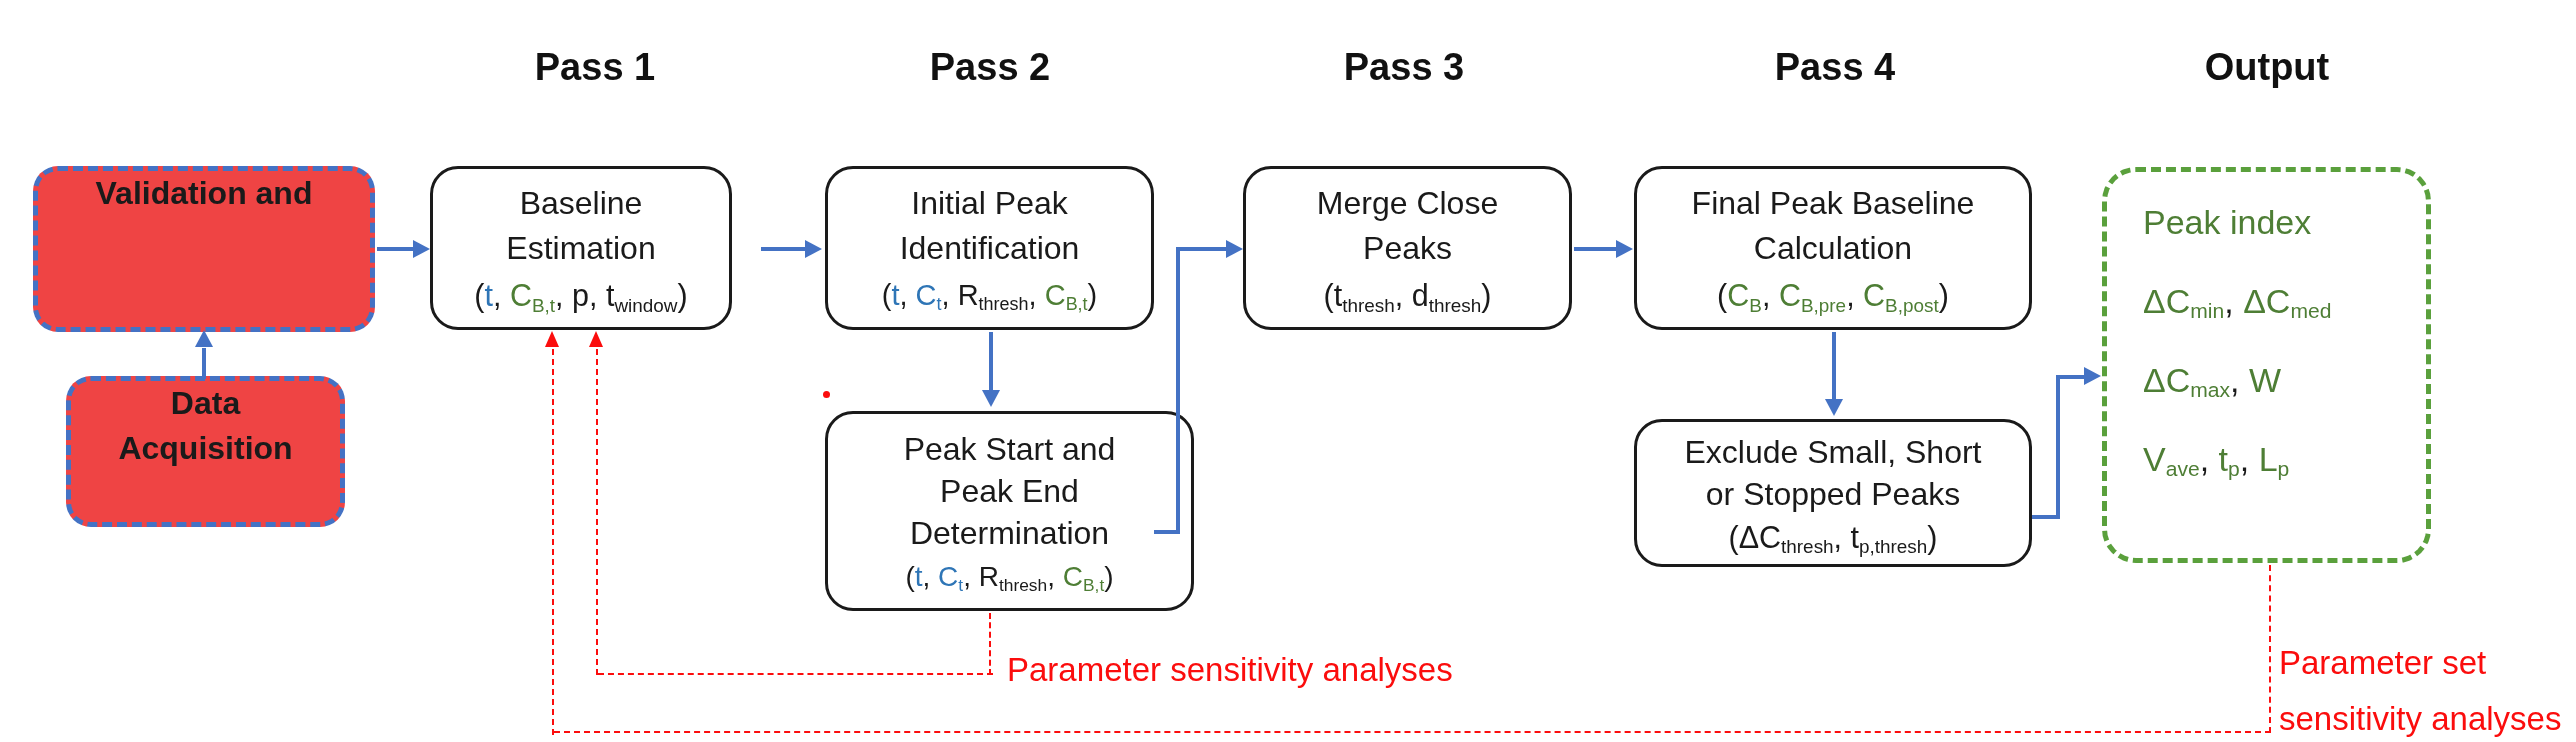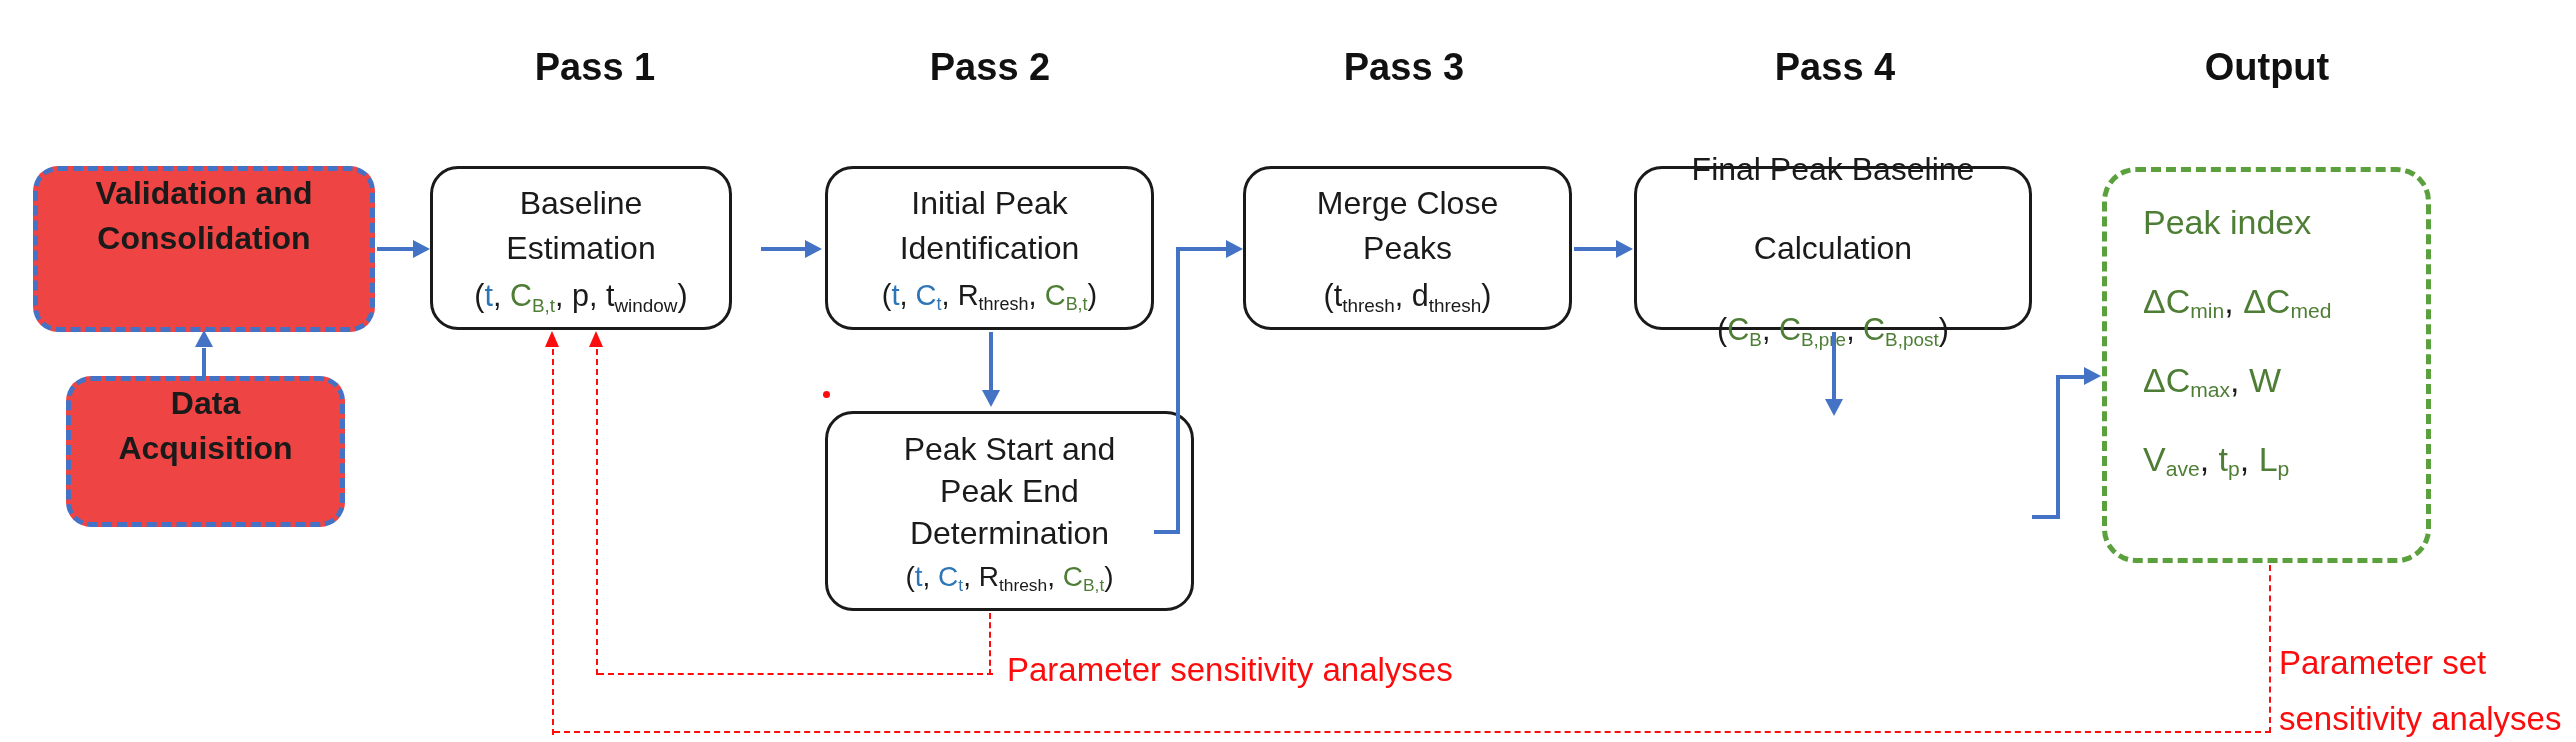--- a/index.html
+++ b/index.html
@@ -70,21 +70,20 @@
 <div id="canvas">
 
   <div class="hdr" style="left:501px;">Pass 1</div>
   <div class="hdr" style="left:896px;">Pass 2</div>
   <div class="hdr" style="left:1310px;">Pass 3</div>
   <div class="hdr" style="left:1741px;">Pass 4</div>
   <div class="hdr" style="left:2173px;text-align:center;">Output</div>
 
   <div class="dash-blue" style="left:33px;top:166px;width:342px;height:166px;">
     <div class="tl">Validation and</div>
-    <div class="tl">Consolidation</div>
   </div>
 
   <div class="dash-blue" style="left:66px;top:376px;width:279px;height:151px;">
     <div class="tl">Data</div>
     <div class="tl">Acquisition</div>
   </div>
 
   <div class="pbox" style="left:430px;top:166px;width:302px;height:164px;">
     <div class="tl">Baseline</div>
     <div class="tl">Estimation</div>
@@ -103,26 +102,31 @@
     <div class="tl-sm">Determination</div>
     <div class="params-sm"><span>(</span><span class="c-blue">t</span><span>, </span><span class="c-blue">C</span><sub class="c-blue">t</sub><span>, R</span><sub>thresh</sub><span>, </span><span class="c-green">C</span><sub class="c-green">B,t</sub><span>)</span></div>
   </div>
 
   <div class="pbox" style="left:1243px;top:166px;width:329px;height:164px;">
     <div class="tl">Merge Close</div>
     <div class="tl">Peaks</div>
     <div class="params"><span>(t</span><sub>thresh</sub><span>, d</span><sub>thresh</sub><span>)</span></div>
   </div>
 
-  <div class="pbox" style="left:1634px;top:166px;width:398px;height:164px;gap:34px;">
+  <div class="pbox" style="left:1634px;top:166px;width:398px;height:164px;">
     <div class="tl">Final Peak Baseline</div>
     <div class="tl">Calculation</div>
     <div class="params"><span>(</span><span class="c-green">C</span><sub class="c-green">B</sub><span>, </span><span class="c-green">C</span><sub class="c-green">B,pre</sub><span>, </span><span class="c-green">C</span><sub class="c-green">B,post</sub><span>)</span></div>
   </div>
 
+  <div class="pbox" style="left:1634px;top:419px;width:398px;height:148px;">
+    <div class="tl-sm">Exclude Small, Short</div>
+    <div class="tl-sm">or Stopped Peaks</div>
+    <div class="params-sm" style="font-size:30.5px;"><span>(ΔC</span><sub>thresh</sub><span>, t</span><sub>p,thresh</sub><span>)</span></div>
+  </div>
 
   <div class="dash-green" style="left:2102px;top:167px;width:329px;height:396px;">
     <div class="out-line"><span class="c-green">Peak index</span></div>
     <div class="out-line"><span class="c-green">ΔC</span><sub class="c-green">min</sub><span>,  </span><span class="c-green">ΔC</span><sub class="c-green">med</sub></div>
     <div class="out-line"><span class="c-green">ΔC</span><sub class="c-green">max</sub><span>,  </span><span class="c-green">W</span></div>
     <div class="out-line"><span class="c-green">V</span><sub class="c-green">ave</sub><span>,  </span><span class="c-green">t</span><sub class="c-green">p</sub><span>,  </span><span class="c-green">L</span><sub class="c-green">p</sub></div>
   </div>
 
   <div class="bl-h" style="left:377px;top:247px;width:39px;"></div>
   <div class="ah ah-right" style="left:413px;top:240px;"></div>

